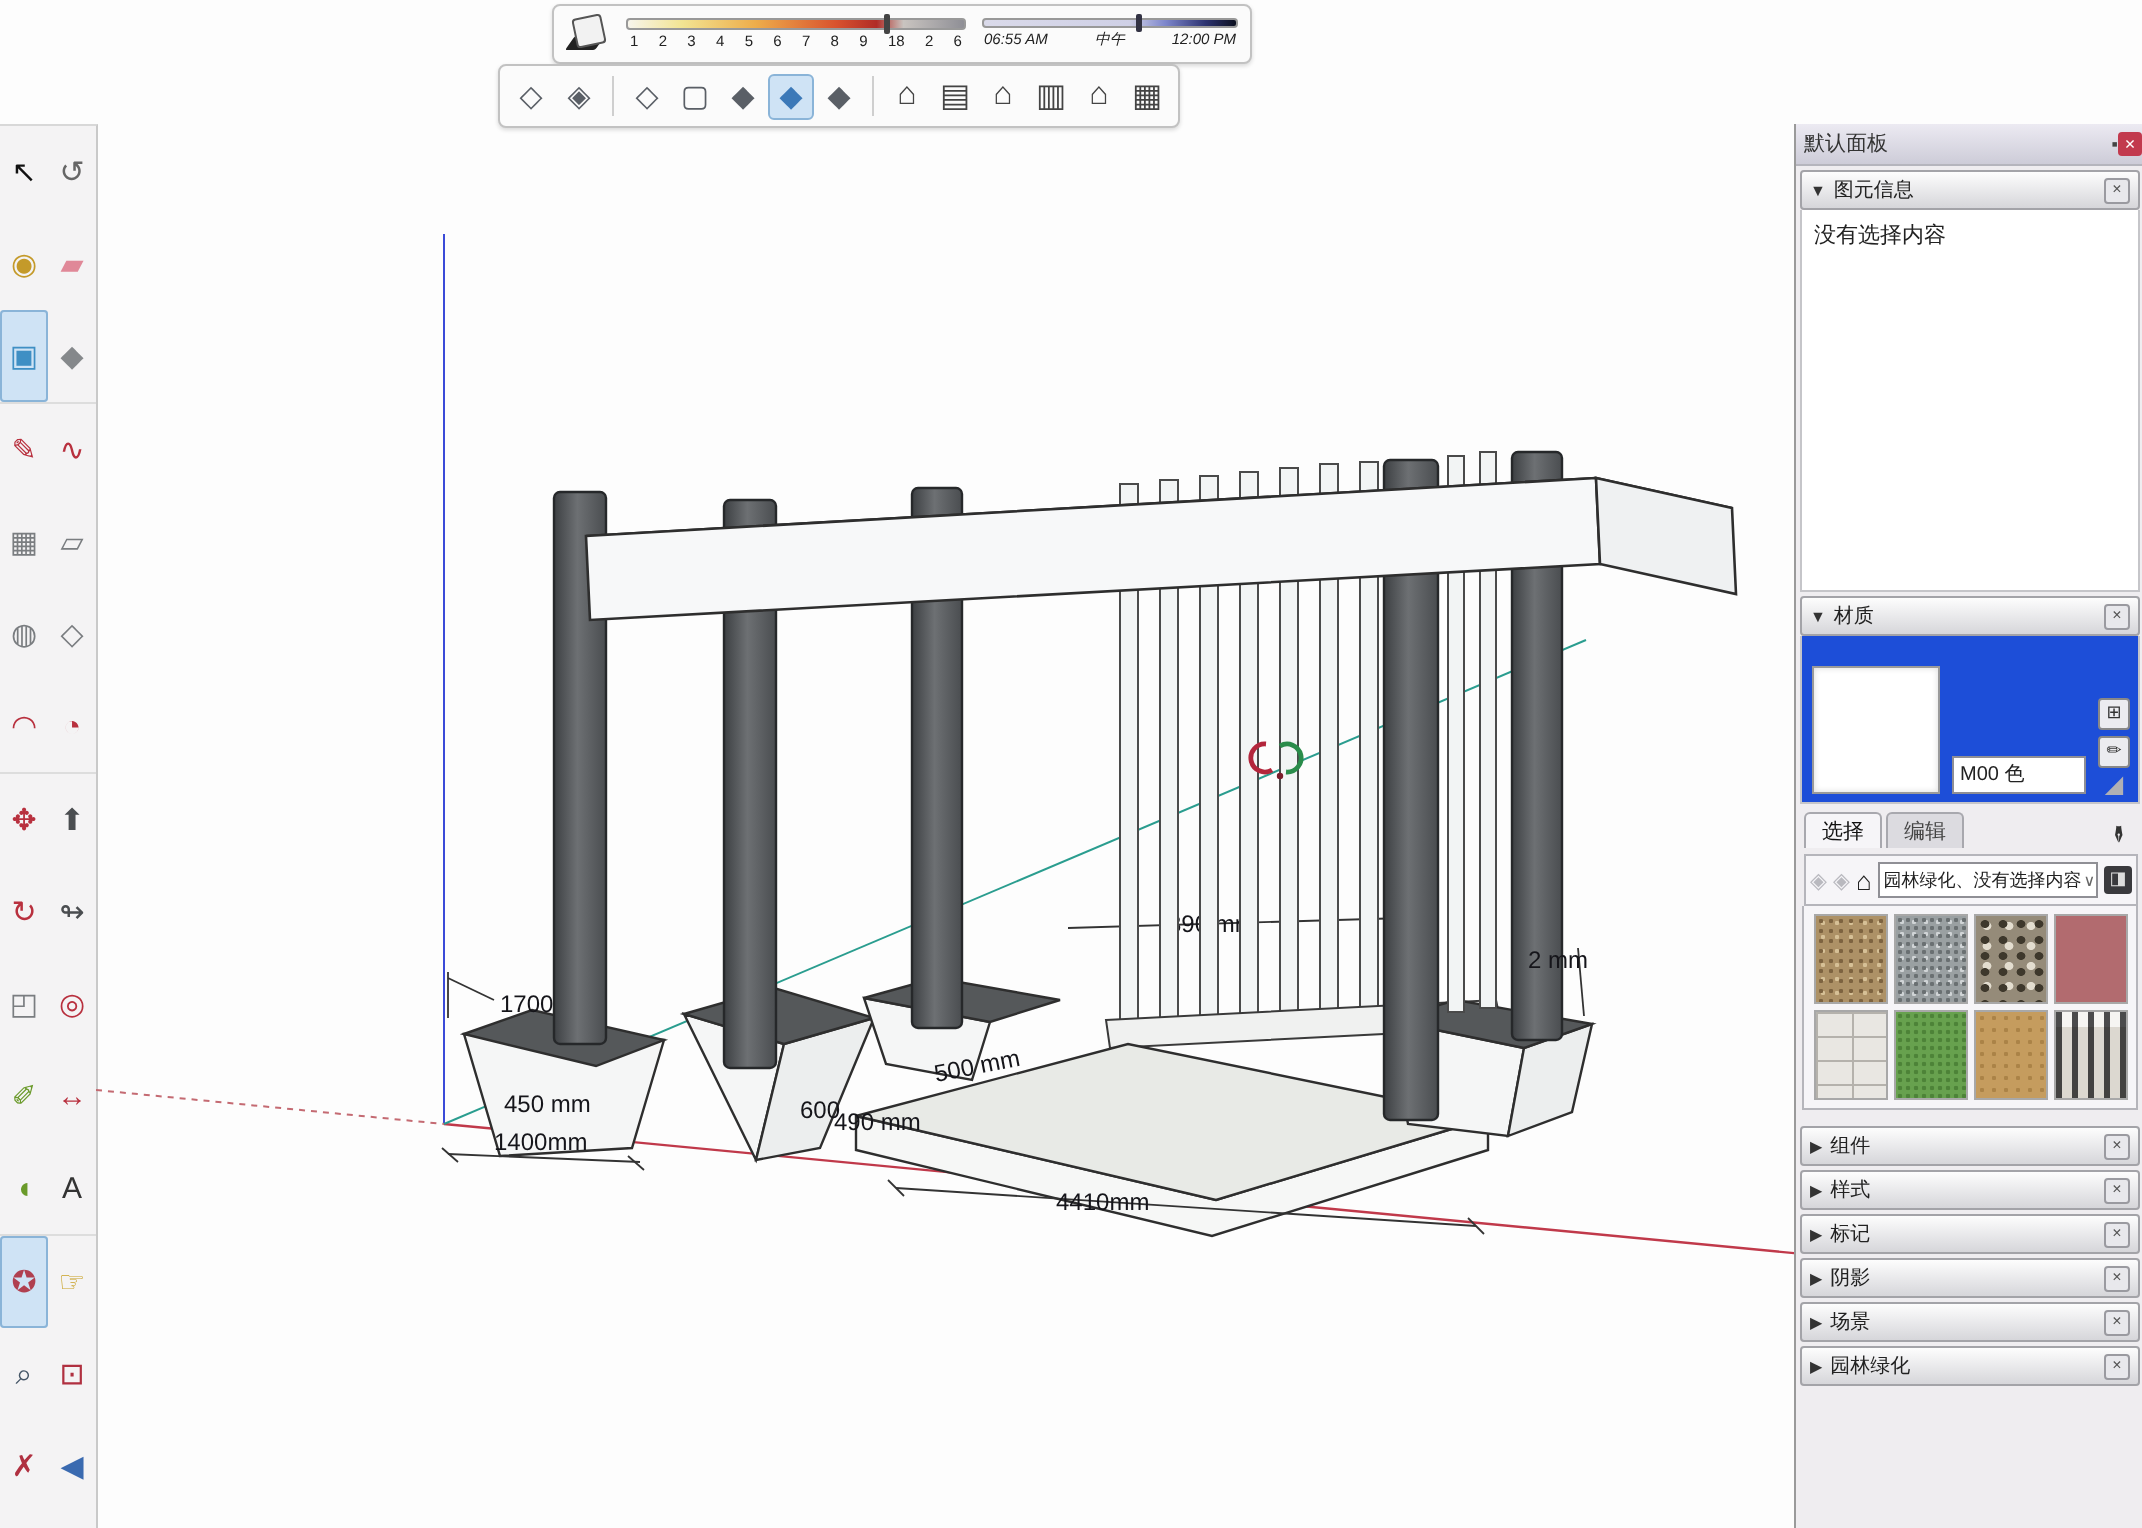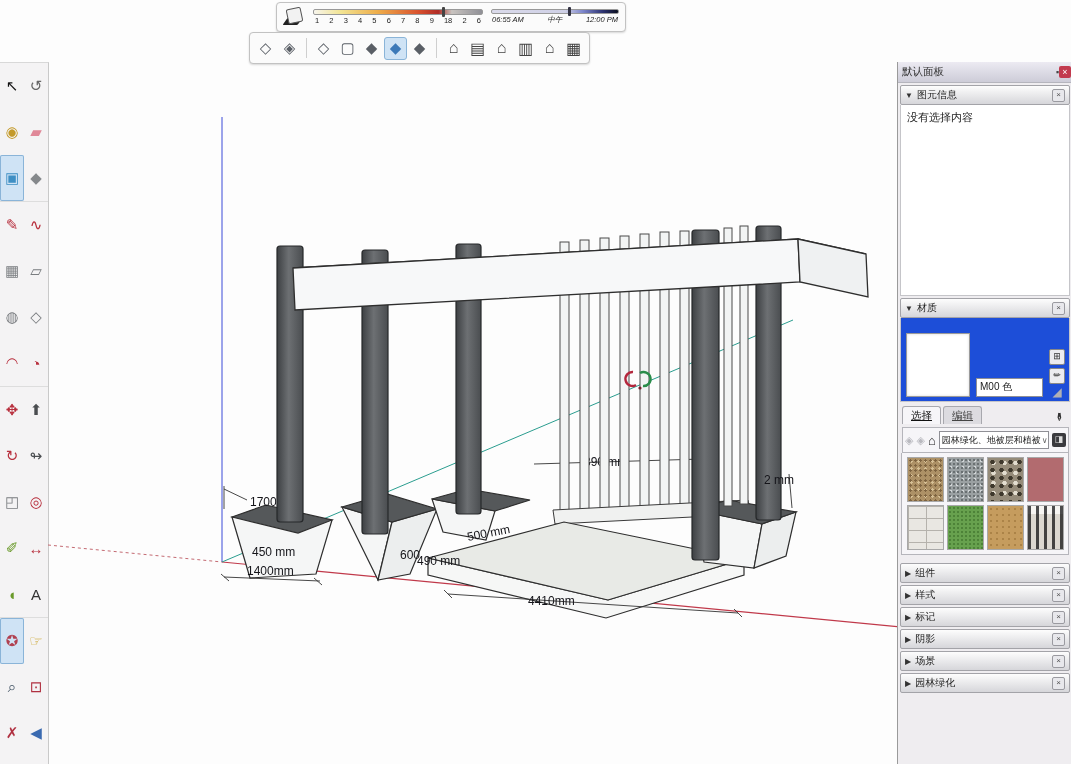--- a/index.html
+++ b/index.html
@@ -72,21 +72,21 @@
      box-shadow:inset 0 0 3px rgba(0,0,0,.15);}
   #material-col{flex:1;display:flex;flex-direction:column;}
   #material-name{height:15px;border:1px solid #8f8f95;background:#fff;font-size:10px;
      padding:1px 3px;color:#222;}
   #material-sidebtns{display:flex;flex-direction:column;gap:3px;align-items:center;width:16px;}
   .mini-btn{width:14px;height:14px;border:1px solid #888;background:#ececf0;font-size:9px;
      line-height:13px;text-align:center;color:#333;cursor:pointer;border-radius:2px;}
   .resize-tri{color:#b0b0b4;font-size:12px;line-height:10px;cursor:pointer;}
   #mat-tabs{display:flex;align-items:flex-end;gap:2px;margin:4px 2px 0 4px;height:18px;}
   .tab{padding:2px 8px 1px 8px;font-size:10.5px;border:1px solid #a8a8ae;border-bottom:none;
-     border-radius:3px 3px 0 0;background:#dcdbe0;color:#444;cursor:pointer;text-decoration:underline;}
+     border-radius:3px 3px 0 0;background:#dcdbe0;color:#444;cursor:pointer;}
   .tab.active{background:#f6f5f8;color:#111;}
   #dropper{margin-left:auto;margin-right:6px;font-size:12px;color:#333;transform:rotate(90deg);cursor:pointer;}
   #mat-nav{display:flex;align-items:center;gap:3px;margin:3px 3px 0 4px;background:#f6f5f8;
      border:1px solid #b5b5bb;padding:2px 2px;height:20px;}
   .nav-arrow{color:#b9b9bf;font-size:11px;cursor:pointer;}
   #home-btn{font-size:13px;color:#222;cursor:pointer;}
   #collection-select{flex:1;height:16px;border:1px solid #8f8f95;background:#fff;font-size:9px;
      display:flex;align-items:center;padding:0 2px;gap:1px;color:#222;cursor:pointer;overflow:hidden;white-space:nowrap;}
   #collection-select .v{margin-left:auto;color:#666;font-size:8px;}
   #detail-btn{width:14px;height:14px;background:#3a3a3e;color:#ddd;font-size:9px;line-height:13px;
@@ -426,21 +426,21 @@
     <span id="dropper" style="order:3">✒</span>
   <span class="tab active" style="order: 0;">选择</span>
       <span class="tab" style="order: 1;">编辑</span>
     </div>
 
   <div id="mat-nav">
     <span class="nav-arrow">◈</span>
     <span class="nav-arrow">◈</span>
     <span id="home-btn">⌂</span>
     <div id="collection-select">
-      <span>园林绿化、地被层和植被</span>
+      <span>园林绿化、没有选择内容</span>
       <span class="v">∨</span>
     </div>
     <div id="detail-btn">◨</div>
   </div>
 
   <div id="swatches">
       <div class="swatch sw-gravel-brown"></div>
       <div class="swatch sw-gravel-gray"></div>
       <div class="swatch sw-river-rock"></div>
       <div class="swatch sw-rose"></div>

